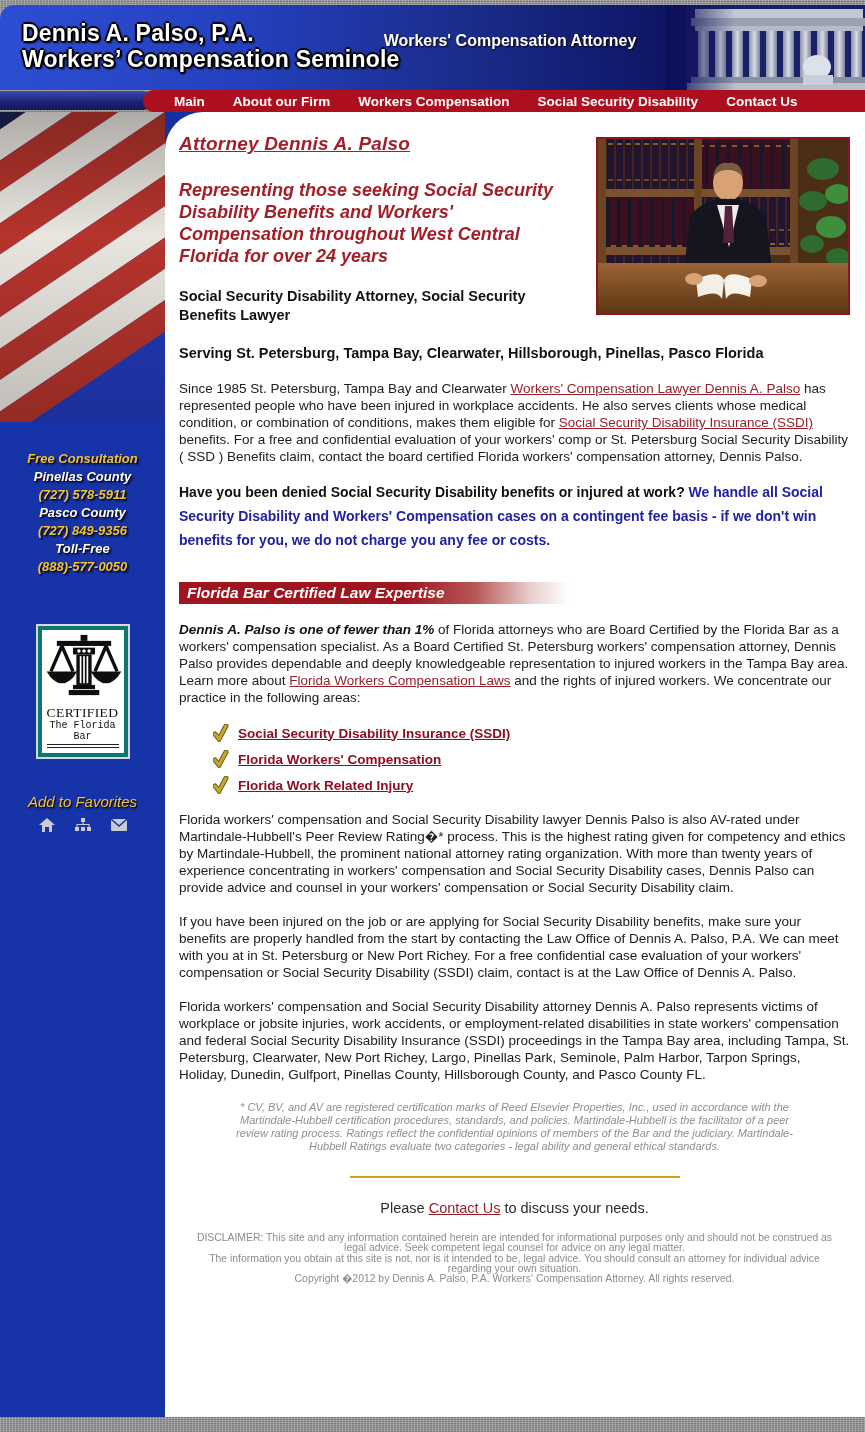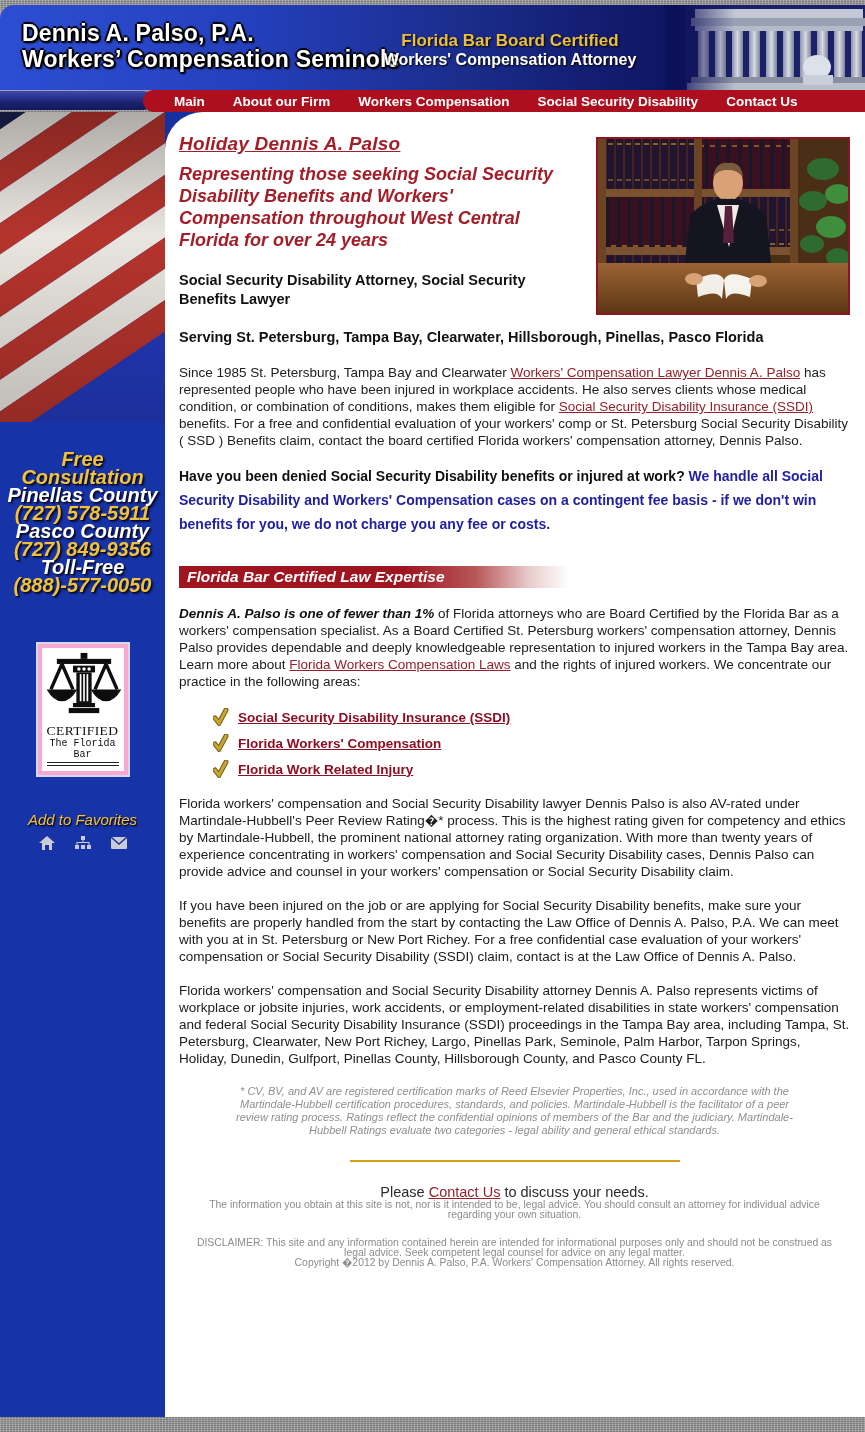--- a/index.html
+++ b/index.html
@@ -35,39 +35,39 @@
     border-radius:11px 0 0 11px; display:flex; align-items:center; padding-left:17px; }
   .nav-red a { color:#fff; font-weight:bold; font-size:13.5px; text-decoration:none; padding:0 14px; cursor:pointer; white-space:nowrap; }
 
   
   .row { display:flex; background:#17309f; min-height:1305px; }
   .sidebar { width:165px; flex:0 0 165px; background:#1733a8; position:relative; }
   .content { flex:1; background:#ffffff; border-radius:38px 0 0 0; padding:0 15px 0 14px; min-height:1305px; }
 
   
   .flag { width:165px; height:310px; display:block; }
-  .consult { margin-top:28px; text-align:center; font-weight:bold; font-style:italic; font-size:20px; line-height:18px; }
+  .consult { margin-top:28px; text-align:center; font-weight:bold; font-style:italic; font-size:13px; line-height:18px; }
   .c-gold { color:#f0c23c; text-shadow:1px 1px 0 #0a0a2a, 2px 2px 2px rgba(0,0,0,.65); }
   .c-white { color:#ffffff; text-shadow:1px 1px 0 #0a0a2a, 2px 2px 2px rgba(0,0,0,.65); }
-  .bar-logo { width:90px; margin:50px auto 0; background:#fff; border:4px solid #f9a8d4;
+  .bar-logo { width:90px; margin:50px auto 0; background:#fff; border:4px solid #0f766e;
     box-shadow:0 0 0 2px rgba(235,235,240,.9); padding:4px 3px 5px; text-align:center; }
   .bar-logo .cert1 { font-family:"Liberation Serif", serif; font-size:13.5px; letter-spacing:.4px; color:#101010; line-height:14px; }
   .bar-logo .cert2 { font-family:Liberation Mono, monospace; font-size:10px; color:#101010; line-height:11px; }
   .bar-logo .rule { height:0; border-top:1px solid #222; margin:2px 2px 0; }
   .fav { margin-top:36px; text-align:center; color:#f0c23c; font-weight:normal; font-style:italic; font-size:15px;
     text-shadow:1px 1px 0 #0a0a2a, 1px 2px 2px rgba(0,0,0,.6); }
   .fav-icons { margin-top:8px; display:flex; justify-content:center; gap:20px; }
   .fav-icons span { display:inline-block; width:16px; height:14px; cursor:pointer; }
 
   
   .photo { float:right; width:254px; height:178px; border:2px solid #8e1420; margin:25px 0 10px 14px; background:#4a2e16; }
   .photo svg { display:block; }
   h1.title { margin-top:21px; font-size:19px; font-weight:bold; font-style:italic; color:#a21e28;
     text-decoration:underline; letter-spacing:.2px; }
-  .intro { margin-top:8px; color:#a21e28; font-weight:bold; font-style:italic; font-size:18px; line-height:22px; }
+  .intro { margin-top:24px; color:#a21e28; font-weight:bold; font-style:italic; font-size:18px; line-height:22px; }
   .subtitle { margin-top:20px; color:#111; font-weight:bold; font-size:14.5px; line-height:19px; }
   p.body { margin-top:17px; color:#202020; font-size:13.5px; line-height:17px; }
   a.rlink { color:#96202a; text-decoration:underline; cursor:pointer;margin-top:12px; }
   .bold-q { margin-top:15px; font-size:14px; line-height:24px; font-weight:bold; }
   .bq-black { color:#101010; }
   .bq-blue { color:#2121a2; }
   .contact-line { margin-top:16px; font-size:14.5px; font-weight:bold; font-style:italic; }
   .contact-line a { color:#96202a; }
   .blue-it { color:#2121a2; }
   .banner { margin-top:30px; height:22px; width:390px; padding:2px 0 0 8px;
@@ -90,21 +90,20 @@
 
 <div class="page">
   <div class="frame">
 
     <header class="hdr">
       <div class="hdr-left">
         <div class="logo1">Dennis A. Palso, P.A.</div>
         <div class="logo2">Workers’ Compensation Seminole</div>
       </div>
       <div class="hdr-center">
-        <div class="hdr-gold">Florida Bar Board Certified</div>
         <div class="hdr-white">Workers' Compensation Attorney</div>
       </div>
       <div class="hdr-court">
         <svg width="200" height="85" viewBox="0 0 200 85">
           <defs>
             <linearGradient id="fadeL" x1="0" y1="0" x2="1" y2="0">
               <stop offset="0" stop-color="#0c1058" stop-opacity="1"></stop>
               <stop offset="1" stop-color="#0c1058" stop-opacity="0"></stop>
             </linearGradient>
             <linearGradient id="colg" x1="0" y1="0" x2="1" y2="0">
@@ -308,21 +307,21 @@
             <polygon points="119,66 141,66 131,108" fill="#efede6"></polygon>
             <polygon points="127,67 134,67 136,104 125,104" fill="#56203a"></polygon>
             <rect x="0" y="124" width="250" height="50" fill="url(#deskg)"></rect>
             <path d="M98,140 Q122,130 126,141 L124,160 Q120,150 100,158 Z" fill="#f2efe8"></path>
             <path d="M154,140 Q130,130 126,141 L128,160 Q132,150 152,158 Z" fill="#f6f3ec"></path>
             <ellipse cx="96" cy="140" rx="9" ry="6" fill="#d8a276"></ellipse>
             <ellipse cx="160" cy="142" rx="9" ry="6" fill="#d8a276"></ellipse>
           </svg>
         </div>
 
-        <h1 class="title">Holiday Dennis A. Palso</h1>
+        <h1 class="title">Attorney Dennis A. Palso</h1>
 
         <p class="intro">Representing those seeking  Social Security Disability Benefits and Workers' Compensation throughout West Central Florida for over 24 years</p>
 
         <p class="subtitle">
           <span>Social Security Disability Attorney, Social Security Benefits Lawyer</span><br>
           <br>
           <span>Serving St. Petersburg, Tampa Bay, Clearwater, Hillsborough, Pinellas, Pasco Florida</span>
         </p>
 
         <p class="body"><span>Since 1985  St. Petersburg, Tampa Bay and Clearwater </span><a class="rlink">Workers' Compensation Lawyer Dennis A. Palso</a><span> has represented people who have been injured in workplace accidents. He also serves clients whose medical condition, or combination of conditions, makes them eligible for </span><a class="rlink">Social Security Disability Insurance (SSDI)</a><span> benefits. For a free and confidential evaluation of your workers' comp or St. Petersburg Social Security Disability ( SSD ) Benefits claim, contact the board certified Florida workers' compensation attorney, Dennis Palso.</span></p>
@@ -367,20 +366,20 @@
         <p class="body">Florida workers' compensation and Social Security Disability lawyer Dennis Palso is also AV-rated under Martindale-Hubbell's Peer Review Rating�* process. This is the highest rating given for competency and ethics by Martindale-Hubbell, the prominent national attorney rating organization. With more than twenty years of experience concentrating in workers' compensation  and Social Security Disability cases, Dennis Palso can provide advice and counsel in your workers' compensation or Social Security Disability claim.</p>
         <p class="body">If you have been injured on the job or are applying for Social Security Disability benefits, make sure your benefits are properly handled from the start by contacting the Law Office of Dennis A. Palso, P.A. We can meet with you at in St. Petersburg or New Port Richey. For a free confidential case evaluation of your workers' compensation or Social Security Disability (SSDI) claim, contact is at the Law Office of Dennis A. Palso.</p>
         <p class="body">Florida workers' compensation and Social Security Disability attorney Dennis A. Palso represents victims of workplace or jobsite injuries, work accidents, or employment-related disabilities in state workers' compensation and federal Social Security Disability Insurance (SSDI) proceedings in the Tampa Bay area, including Tampa, St. Petersburg, Clearwater, New Port Richey, Largo, Pinellas Park, Seminole, Palm Harbor, Tarpon Springs, Holiday, Dunedin, Gulfport, Pinellas County, Hillsborough County, and Pasco County FL.</p>
 
         <p class="fine">* CV, BV, and AV are registered certification marks of Reed Elsevier Properties, Inc., used in accordance with the Martindale-Hubbell certification procedures, standards, and policies. Martindale-Hubbell is the facilitator of a peer review rating process. Ratings reflect the confidential opinions of members of the Bar and the judiciary. Martindale-Hubbell Ratings evaluate two categories - legal ability and general ethical standards.</p>
 
         <hr class="gold-rule">
 
         <p class="please"><span>Please </span><a class="rlink">Contact Us</a><span> to discuss your needs.</span></p>
 
+        <p class="disc first">DISCLAIMER: This site and any information contained herein are intended for informational purposes only and should not be construed as legal advice. Seek competent legal counsel for advice on any legal matter.</p>
         <p class="disc">The information you obtain at this site is not, nor is it intended to be, legal advice. You should consult an attorney for individual advice regarding your own situation.</p>
-        <p class="disc first">DISCLAIMER: This site and any information contained herein are intended for informational purposes only and should not be construed as legal advice. Seek competent legal counsel for advice on any legal matter.</p>
         <p class="disc">Copyright �2012 by Dennis A. Palso, P.A. Workers' Compensation Attorney. All rights reserved.</p>
 
       </main>
     </div>
   </div>
 </div>
 
 </body></html>

